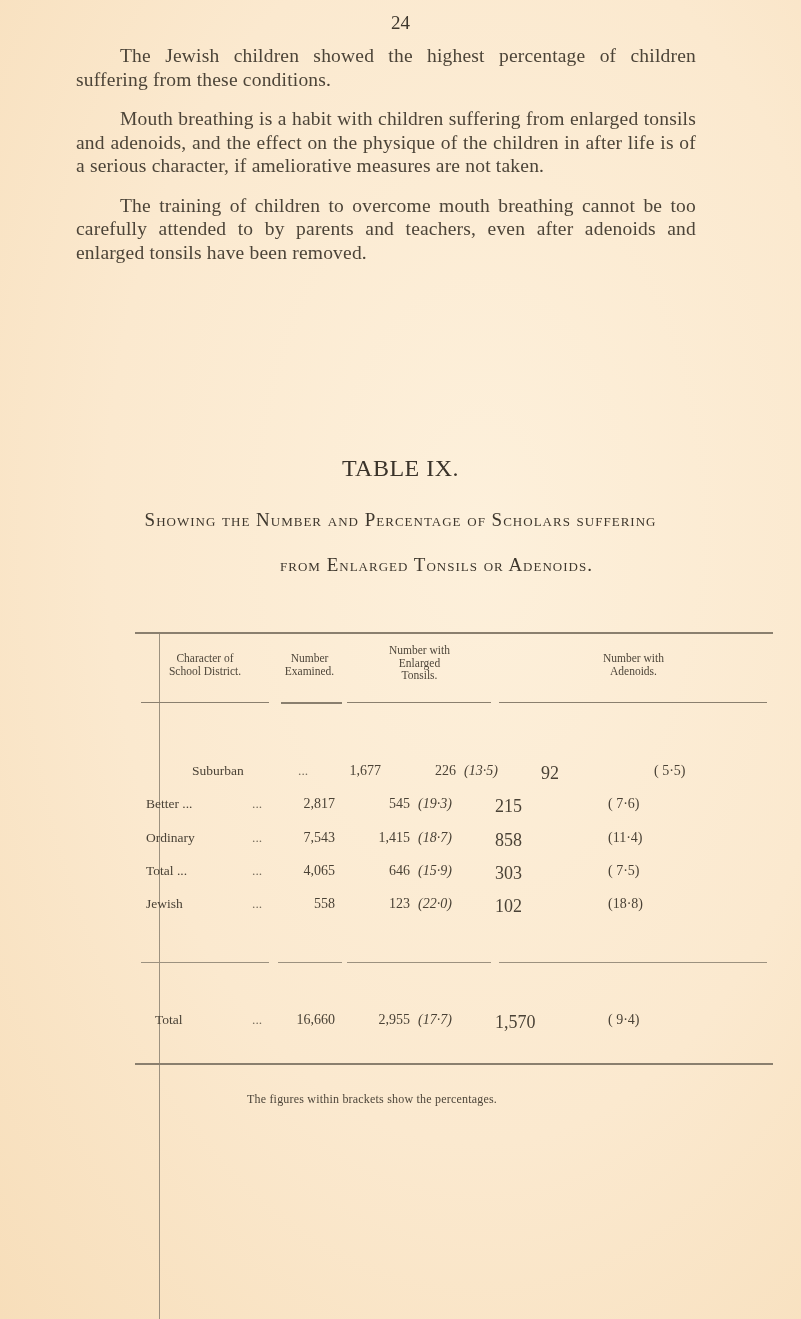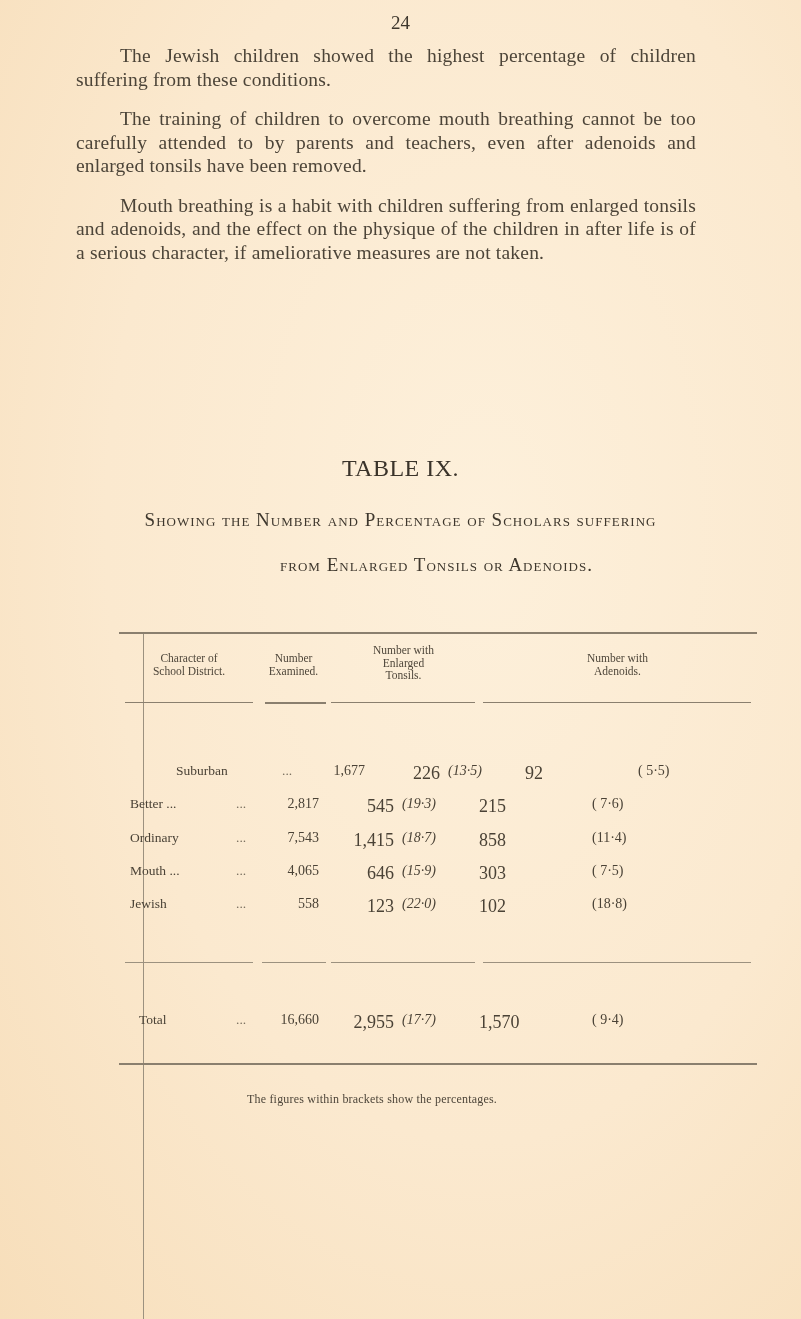--- a/index.html
+++ b/index.html
@@ -27,21 +27,21 @@
     font-size: 24px; color: #3a332a; letter-spacing: 0.5px;
   }
   .table-subtitle {
     position: absolute; left: 0; width: 801px; text-align: center;
     font-size: 19px; color: #3e372d; font-variant: small-caps; letter-spacing: 1px;
   }
   .sub1 { top: 509px; }
   .sub2 { top: 554px; margin-left: 36px; }
 
   .data-table {
-    position: absolute; top: 632px; left: 119px; width: 638px; height: 407px; padding-left: 24px;
+    position: absolute; top: 632px; left: 135px; width: 638px; height: 407px; padding-left: 24px;
   }
   .tline { position: absolute; background: #8a7f6e; }
   .hline-top { top: 0; left: 0; width: 638px; height: 1.5px; }
   .hline-bot { top: 431px; left: 0; width: 638px; height: 1.5px; }
   .vline { top: 6px; width: 1px; height: 425px; background: #9c917f; }
   .v0 { left: 0; }
   .v1 { left: 140px; }
   .hline-head { top: 70px; height: 1px; background: #8a7f6e; }
   .hline-total { top: 330px; height: 1px; background: #9c917f; }
 
@@ -52,40 +52,40 @@
   .th0 { left: 0; width: 140px; top: 20px; }
   .th1 { left: 140px; width: 69px; top: 20px; }
   .th2 { left: 209px; width: 151px; top: 12px; }
   .th3 { left: 360px; width: 277px; top: 20px; }
 
   .row { position: absolute; left: 0; width: 638px; height: 24px; font-size: 13.5px; color: #4a4236; }
   .cell { position: absolute; top: 0; white-space: nowrap; }
   .c-name { left: 11px; }
   .c-dots { left: 117px; color: #7a705f; }
   .c-exam { left: 140px; width: 60px; text-align: right; font-size: 14px; }
-  .c-ton-n { left: 209px; width: 66px; text-align: right; font-size: 18px; }
+  .c-ton-n { left: 209px; width: 66px; text-align: right; font-size: 14px; }
   .c-ton-p { left: 283px; font-style: italic; font-size: 14px; }
   .c-ade-n { left: 360px; width: 104px; text-align: left; font-size: 18px; }
   .c-ade-p { left: 473px; font-size: 14px; }
   .total-row .c-name { left: 20px; }
 
   .caption {
     position: absolute; top: 1092px; left: 0; width: 744px; text-align: center;
     font-size: 12px; color: #4e463a; letter-spacing: 0.2px;
   }
 </style>
 </head>
 <body>
 
 <div class="page-number">24</div>
 
 <div class="body-text p1">
   <p>The Jewish children showed the highest percentage of children suffering from these conditions.</p>
+  <p>Mouth breathing is a habit with children suffering from enlarged tonsils and adenoids, and the effect on the physique of the children in after life is of a serious character, if ameliorative measures are not taken.</p>
   <p>The training of children to overcome mouth breathing cannot be too carefully attended to by parents and teachers, even after adenoids and enlarged tonsils have been removed.</p>
-  <p>Mouth breathing is a habit with children suffering from enlarged tonsils and adenoids, and the effect on the physique of the children in after life is of a serious character, if ameliorative measures are not taken.</p>
 </div>
 
 <div class="table-title">TABLE IX.</div>
 <div class="table-subtitle sub1">Showing the Number and Percentage of Scholars suffering</div>
 <div class="table-subtitle sub2">from Enlarged Tonsils or Adenoids.</div>
 
 <div class="data-table">
   <div class="tline hline-top"></div>
   <div class="tline hline-bot"></div>
   <div class="vline v0"></div>
@@ -140,21 +140,21 @@
   <div class="row" style="top:198px;">
     <span class="cell c-name">Ordinary</span>
     <span class="cell c-dots">...</span>
     <span class="cell c-exam">7,543</span>
     <span class="cell c-ton-n">1,415</span>
     <span class="cell c-ton-p">(18·7)</span>
     <span class="cell c-ade-n">858</span>
     <span class="cell c-ade-p">(11·4)</span>
   </div>
   <div class="row" style="top:231px;">
-    <span class="cell c-name">Mouth ...</span>
+    <span class="cell c-name">Total ...</span>
     <span class="cell c-dots">...</span>
     <span class="cell c-exam">4,065</span>
     <span class="cell c-ton-n">646</span>
     <span class="cell c-ton-p">(15·9)</span>
     <span class="cell c-ade-n">303</span>
     <span class="cell c-ade-p">( 7·5)</span>
   </div>
   <div class="row" style="top:264px;">
     <span class="cell c-name">Jewish</span>
     <span class="cell c-dots">...</span>

